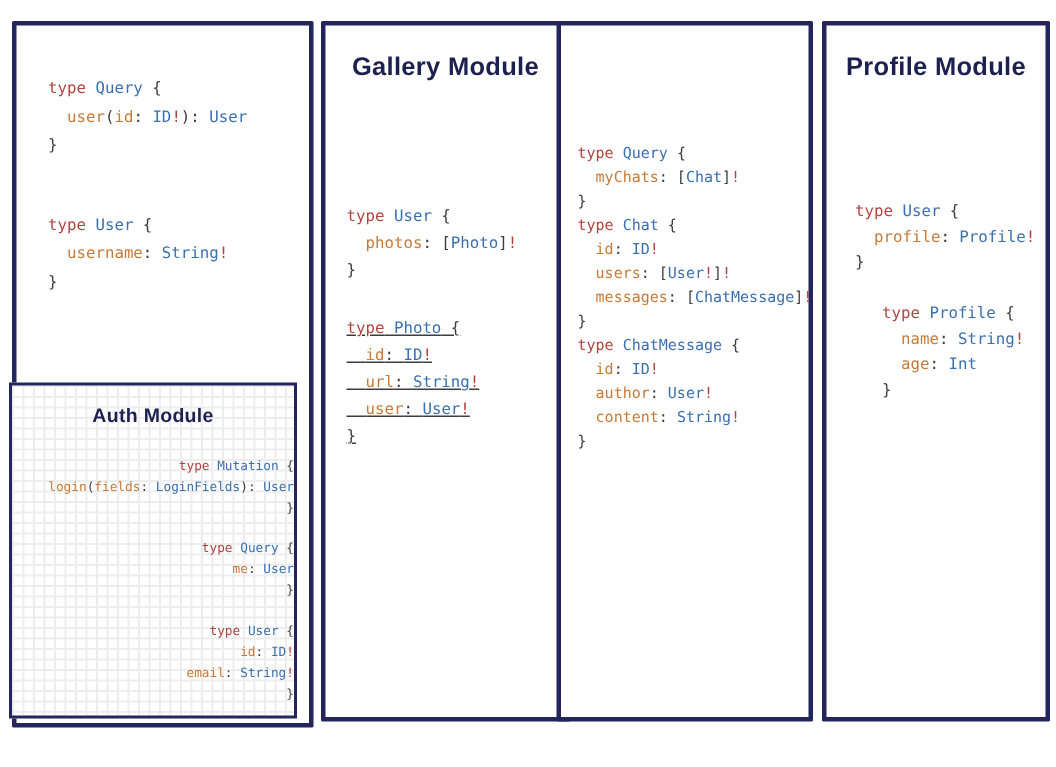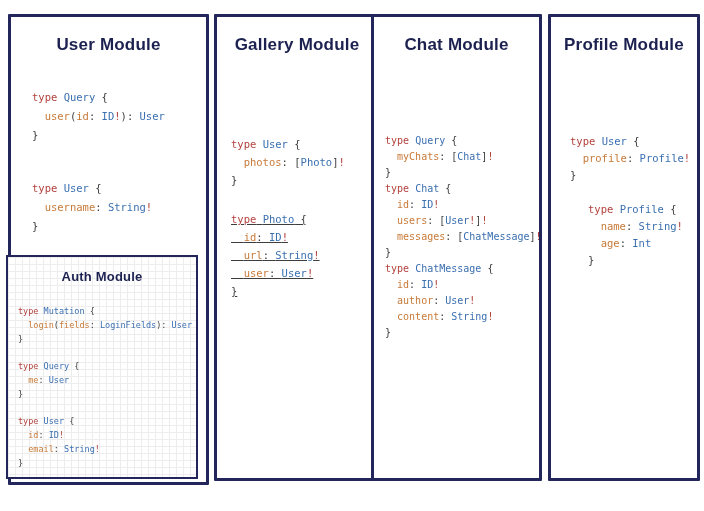--- a/index.html
+++ b/index.html
@@ -63,44 +63,42 @@
     position:absolute;left:-5px;top:238px;width:192px;height:224px;
     box-sizing:border-box;background:#fff;
     border:2px solid var(--panel-border);
     background-image:
       linear-gradient(var(--grid-line) 1px, transparent 1px),
       linear-gradient(90deg, var(--grid-line) 1px, transparent 1px);
     background-size:7px 7px;
   }
   .subpanel .panel-title{padding-top:12px;font-size:13px;}
   .subpanel .code{margin:20px 0 0 10px;font-size:8.5px;}
-  .subpanel .line{line-height:14px;}
+  .subpanel .line{line-height:14px;text-align:right;}
   .subpanel .block + .block{margin-top:13px;}
 </style>
 </head>
 <body>
 
 <div>
 
   <section class="panel" id="panel-user">
-    <h2 class="panel-title">User Module</h2>
     <div class="code main"><div class="block"><div class="line"><span class="tk-kw">type</span><span class="tk-pl"> </span><span class="tk-ty">Query</span><span class="tk-pl"> {</span></div><div class="line"><span class="tk-pl">  </span><span class="tk-fd">user</span><span class="tk-pl">(</span><span class="tk-fd">id</span><span class="tk-pl">: </span><span class="tk-ty">ID</span><span class="tk-bg">!</span><span class="tk-pl">): </span><span class="tk-ty">User</span></div><div class="line"><span class="tk-pl">}</span></div></div><div class="block"><div class="line"><span class="tk-kw">type</span><span class="tk-pl"> </span><span class="tk-ty">User</span><span class="tk-pl"> {</span></div><div class="line"><span class="tk-pl">  </span><span class="tk-fd">username</span><span class="tk-pl">: </span><span class="tk-ty">String</span><span class="tk-bg">!</span></div><div class="line"><span class="tk-pl">}</span></div></div></div>
     <div class="subpanel">
       <h3 class="panel-title">Auth Module</h3>
       <div class="code"><div class="block"><div class="line"><span class="tk-kw">type</span><span class="tk-pl"> </span><span class="tk-ty">Mutation</span><span class="tk-pl"> {</span></div><div class="line"><span class="tk-pl">  </span><span class="tk-fd">login</span><span class="tk-pl">(</span><span class="tk-fd">fields</span><span class="tk-pl">: </span><span class="tk-ty">LoginFields</span><span class="tk-pl">): </span><span class="tk-ty">User</span></div><div class="line"><span class="tk-pl">}</span></div></div><div class="block"><div class="line"><span class="tk-kw">type</span><span class="tk-pl"> </span><span class="tk-ty">Query</span><span class="tk-pl"> {</span></div><div class="line"><span class="tk-pl">  </span><span class="tk-fd">me</span><span class="tk-pl">: </span><span class="tk-ty">User</span></div><div class="line"><span class="tk-pl">}</span></div></div><div class="block"><div class="line"><span class="tk-kw">type</span><span class="tk-pl"> </span><span class="tk-ty">User</span><span class="tk-pl"> {</span></div><div class="line"><span class="tk-pl">  </span><span class="tk-fd">id</span><span class="tk-pl">: </span><span class="tk-ty">ID</span><span class="tk-bg">!</span></div><div class="line"><span class="tk-pl">  </span><span class="tk-fd">email</span><span class="tk-pl">: </span><span class="tk-ty">String</span><span class="tk-bg">!</span></div><div class="line"><span class="tk-pl">}</span></div></div></div>
     </div>
   </section>
 
   <section class="panel" id="panel-gallery">
     <h2 class="panel-title">Gallery Module</h2>
     <div class="code"><div class="block"><div class="line"><span class="tk-kw">type</span><span class="tk-pl"> </span><span class="tk-ty">User</span><span class="tk-pl"> {</span></div><div class="line"><span class="tk-pl">  </span><span class="tk-fd">photos</span><span class="tk-pl">: [</span><span class="tk-ty">Photo</span><span class="tk-pl">]</span><span class="tk-bg">!</span></div><div class="line"><span class="tk-pl">}</span></div></div><div class="block"><div class="line"><span class="tk-kw">type</span><span class="tk-pl"> </span><span class="tk-ty">Photo</span><span class="tk-pl"> {</span></div><div class="line"><span class="tk-pl">  </span><span class="tk-fd">id</span><span class="tk-pl">: </span><span class="tk-ty">ID</span><span class="tk-bg">!</span></div><div class="line"><span class="tk-pl">  </span><span class="tk-fd">url</span><span class="tk-pl">: </span><span class="tk-ty">String</span><span class="tk-bg">!</span></div><div class="line"><span class="tk-pl">  </span><span class="tk-fd">user</span><span class="tk-pl">: </span><span class="tk-ty">User</span><span class="tk-bg">!</span></div><div class="line"><span class="tk-pl">}</span></div></div></div>
   </section>
 
   <section class="panel" id="panel-chat">
-    <h2 class="panel-title">Chat Module</h2>
     <div class="code"><div class="block"><div class="line"><span class="tk-kw">type</span><span class="tk-pl"> </span><span class="tk-ty">Query</span><span class="tk-pl"> {</span></div><div class="line"><span class="tk-pl">  </span><span class="tk-fd">myChats</span><span class="tk-pl">: [</span><span class="tk-ty">Chat</span><span class="tk-pl">]</span><span class="tk-bg">!</span></div><div class="line"><span class="tk-pl">}</span></div></div><div class="block"><div class="line"><span class="tk-kw">type</span><span class="tk-pl"> </span><span class="tk-ty">Chat</span><span class="tk-pl"> {</span></div><div class="line"><span class="tk-pl">  </span><span class="tk-fd">id</span><span class="tk-pl">: </span><span class="tk-ty">ID</span><span class="tk-bg">!</span></div><div class="line"><span class="tk-pl">  </span><span class="tk-fd">users</span><span class="tk-pl">: [</span><span class="tk-ty">User</span><span class="tk-bg">!</span><span class="tk-pl">]</span><span class="tk-bg">!</span></div><div class="line"><span class="tk-pl">  </span><span class="tk-fd">messages</span><span class="tk-pl">: [</span><span class="tk-ty">ChatMessage</span><span class="tk-pl">]</span><span class="tk-bg">!</span></div><div class="line"><span class="tk-pl">}</span></div></div><div class="block"><div class="line"><span class="tk-kw">type</span><span class="tk-pl"> </span><span class="tk-ty">ChatMessage</span><span class="tk-pl"> {</span></div><div class="line"><span class="tk-pl">  </span><span class="tk-fd">id</span><span class="tk-pl">: </span><span class="tk-ty">ID</span><span class="tk-bg">!</span></div><div class="line"><span class="tk-pl">  </span><span class="tk-fd">author</span><span class="tk-pl">: </span><span class="tk-ty">User</span><span class="tk-bg">!</span></div><div class="line"><span class="tk-pl">  </span><span class="tk-fd">content</span><span class="tk-pl">: </span><span class="tk-ty">String</span><span class="tk-bg">!</span></div><div class="line"><span class="tk-pl">}</span></div></div></div>
   </section>
 
   <section class="panel" id="panel-profile">
     <h2 class="panel-title">Profile Module</h2>
     <div class="code"><div class="block"><div class="line"><span class="tk-kw">type</span><span class="tk-pl"> </span><span class="tk-ty">User</span><span class="tk-pl"> {</span></div><div class="line"><span class="tk-pl">  </span><span class="tk-fd">profile</span><span class="tk-pl">: </span><span class="tk-ty">Profile</span><span class="tk-bg">!</span></div><div class="line"><span class="tk-pl">}</span></div></div><div class="block"><div class="line"><span class="tk-kw">type</span><span class="tk-pl"> </span><span class="tk-ty">Profile</span><span class="tk-pl"> {</span></div><div class="line"><span class="tk-pl">  </span><span class="tk-fd">name</span><span class="tk-pl">: </span><span class="tk-ty">String</span><span class="tk-bg">!</span></div><div class="line"><span class="tk-pl">  </span><span class="tk-fd">age</span><span class="tk-pl">: </span><span class="tk-ty">Int</span></div><div class="line"><span class="tk-pl">}</span></div></div></div>
   </section>
 
 </div>
 

